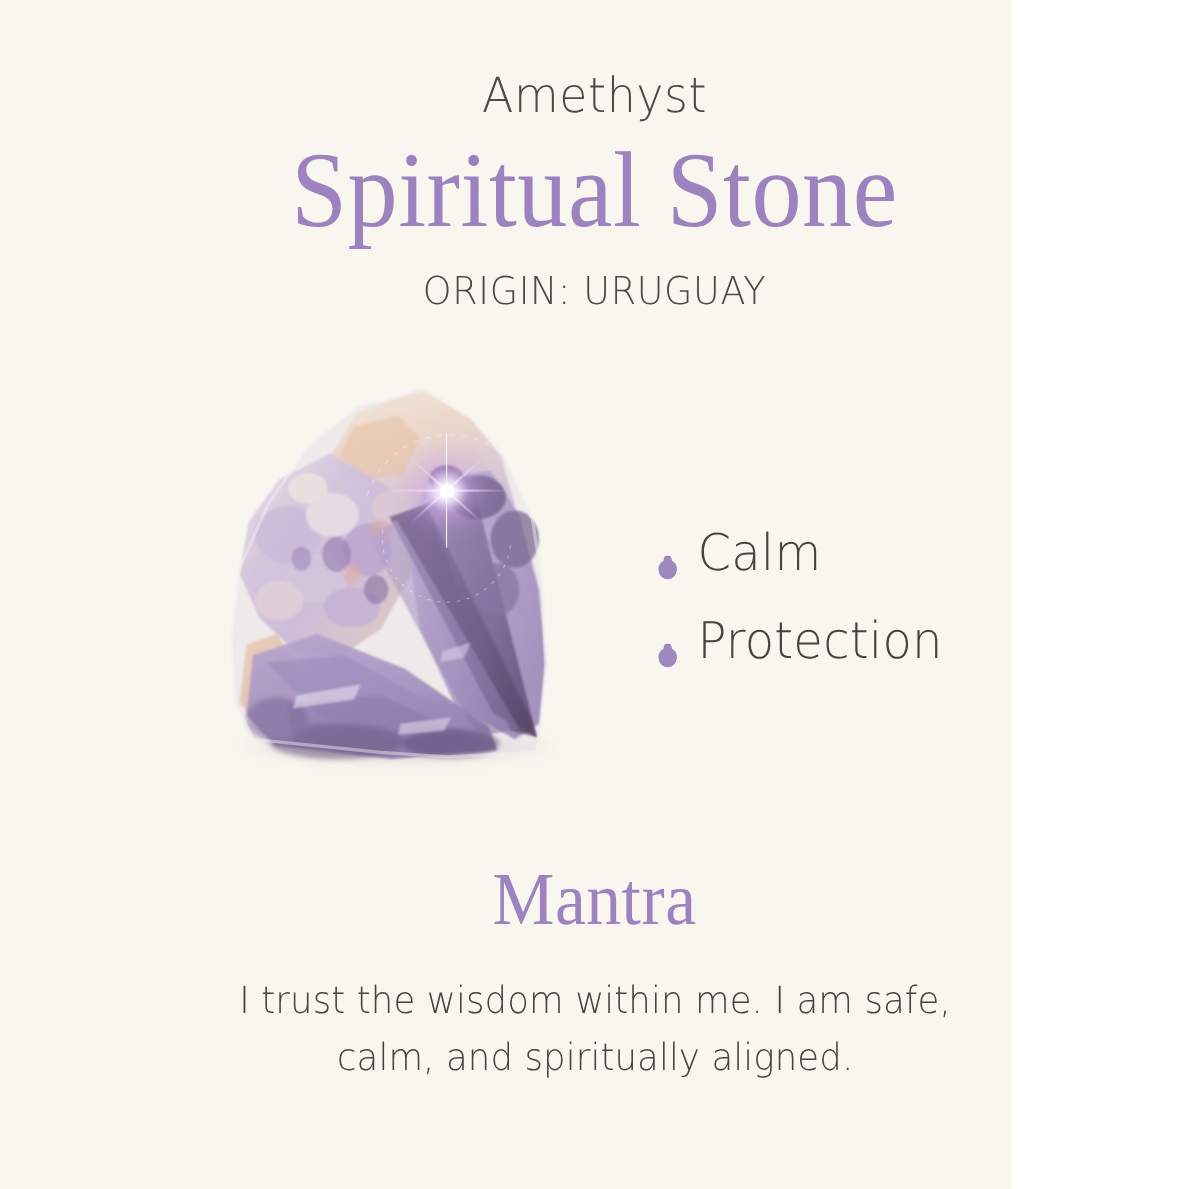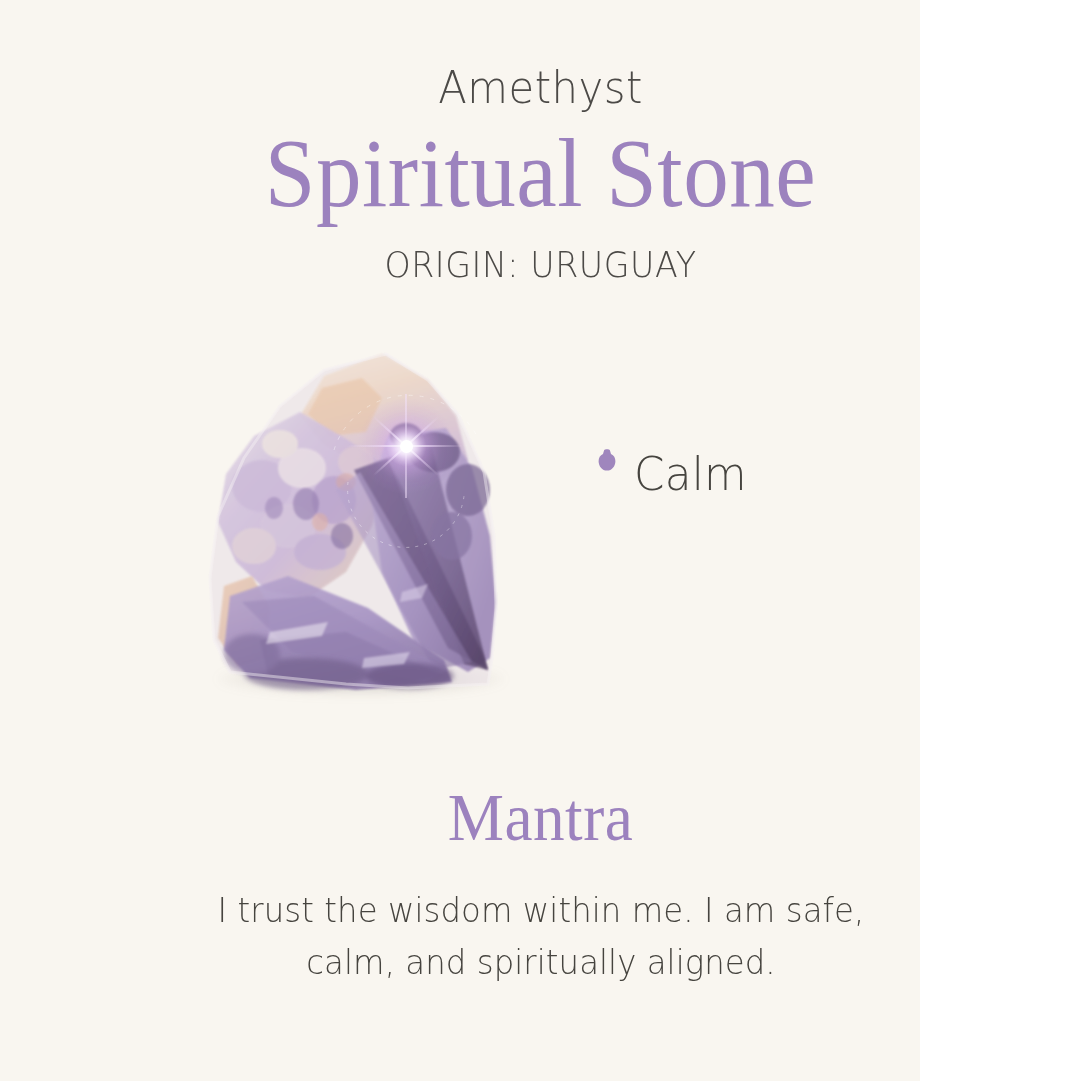--- a/index.html
+++ b/index.html
@@ -158,21 +158,21 @@
 
   
   .attr-list {
     position: absolute;
     left: 598px;
     top: 448px;
     width: 420px;
   }
   .attr-item {
     display: flex;
-    align-items: flex-start;
+    align-items: flex-end;
     height: 80px;
   }
   .attr-bullet {
     width: 18px;
     height: 24px;
     margin-right: 18px;
     flex: 0 0 auto;
     display: block;
   }
   .attr-label {
@@ -394,20 +394,30 @@
       <svg class="attr-bullet" viewBox="0 0 18 24">
         <path d="M6.1 2.2 C6.9 0.9 11.1 0.9 11.9 2.2 L13.0 6.0
                  C15.9 7.2 17.4 10.0 17.4 13.2
                  C17.4 18.2 13.8 22.6 9.0 22.6
                  C4.2 22.6 0.6 18.2 0.6 13.2
                  C0.6 10.0 2.1 7.2 5.0 6.0 Z" fill="#9f86bd"></path>
       </svg>
       <span class="attr-label">Calm</span>
     </div>
 
+    <div class="attr-item">
+      <svg class="attr-bullet" viewBox="0 0 18 24">
+        <path d="M6.1 2.2 C6.9 0.9 11.1 0.9 11.9 2.2 L13.0 6.0
+                 C15.9 7.2 17.4 10.0 17.4 13.2
+                 C17.4 18.2 13.8 22.6 9.0 22.6
+                 C4.2 22.6 0.6 18.2 0.6 13.2
+                 C0.6 10.0 2.1 7.2 5.0 6.0 Z" fill="#9f86bd"></path>
+      </svg>
+      <span class="attr-label">Protection</span>
+    </div>
 
 
   </div>
 
   <div class="mantra-title">Mantra</div>
 
   <div class="mantra-body">I trust the wisdom within me. I am safe, calm, and spiritually aligned.</div>
 
 </div>
 

